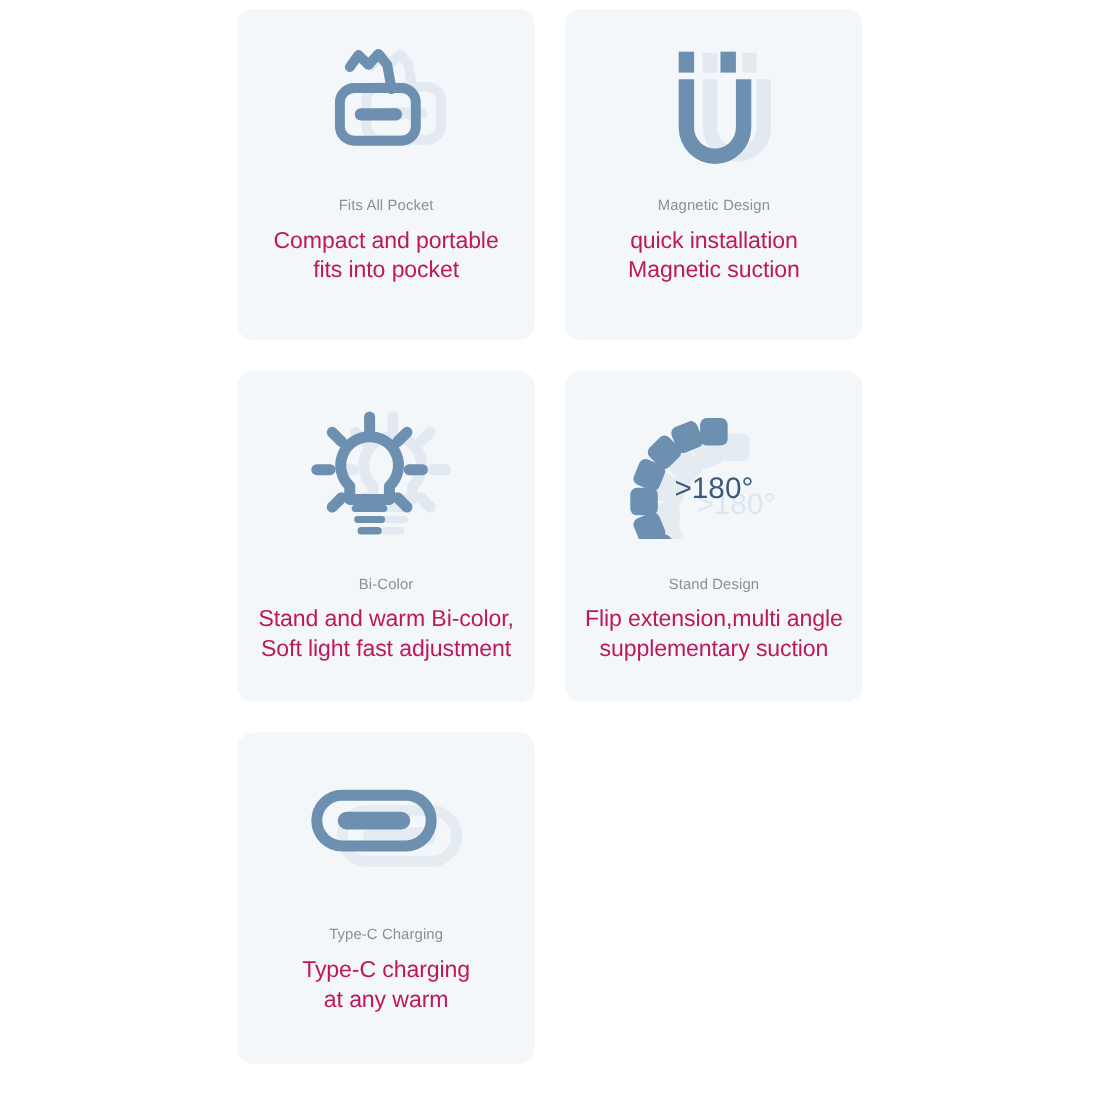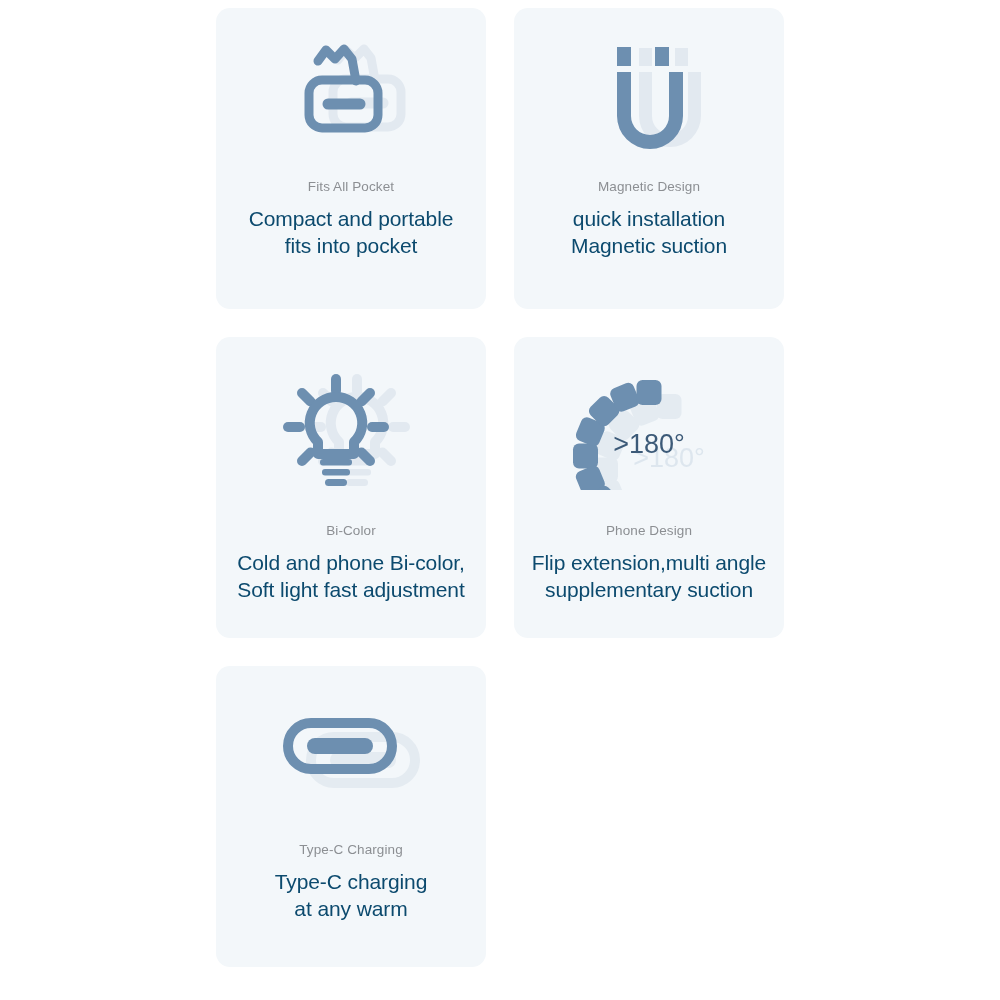--- a/index.html
+++ b/index.html
@@ -64,21 +64,21 @@
     color: #8c8f93;
     line-height: 1.3;
     text-align: center;
     letter-spacing: 0.1px;
     margin-bottom: 9px;
     white-space: nowrap;
   }
 
   .card-title {
     font-size: 21px;
-    color: #0c4a6e;
+    color: #be185d;
     line-height: 1.33;
     text-align: center;
     letter-spacing: -0.1px;
     font-weight: 400;
   }
 
   
   .row2 .card-icon { height: 185px; align-items: center; }
   .row3 .card-icon { height: 175px; }
 
@@ -172,21 +172,21 @@
             <rect x="39" y="94" width="32" height="6.5" rx="3"></rect>
             <rect x="41" y="104" width="28" height="6.5" rx="3"></rect>
             <rect x="44" y="114" width="22" height="7" rx="3.5"></rect>
           </g>
         </g>
       </svg>
     </div>
     <div class="card-text">
       <div class="card-label">Bi-Color</div>
       <div class="card-title">
-        <div>Cold and phone Bi-color,</div>
+        <div>Stand and warm Bi-color,</div>
         <div>Soft light fast adjustment</div>
       </div>
     </div>
   </div>
 
   <div class="feature-card row2">
     <div class="card-icon">
       <svg width="185" height="120" viewBox="0 0 185 120">
 
         <g class="ghost" fill="#e4ebf1">
@@ -250,21 +250,21 @@
               </g>
             <g transform="rotate(-180)">
                 <rect x="-12.5" y="-76" width="25" height="25" rx="6"></rect>
               </g>
           </g>
         </g>
         <text x="92" y="83" text-anchor="middle" font-family="Liberation Sans, sans-serif" font-size="27" fill="#3c5a78">&gt;180°</text>
       </svg>
     </div>
     <div class="card-text">
-      <div class="card-label">Phone Design</div>
+      <div class="card-label">Stand Design</div>
       <div class="card-title">
         <div>Flip extension,multi angle</div>
         <div>supplementary suction</div>
       </div>
     </div>
   </div>
 
   <div class="feature-card row3">
     <div class="card-icon">
       <svg width="145" height="90" viewBox="0 0 145 90">

